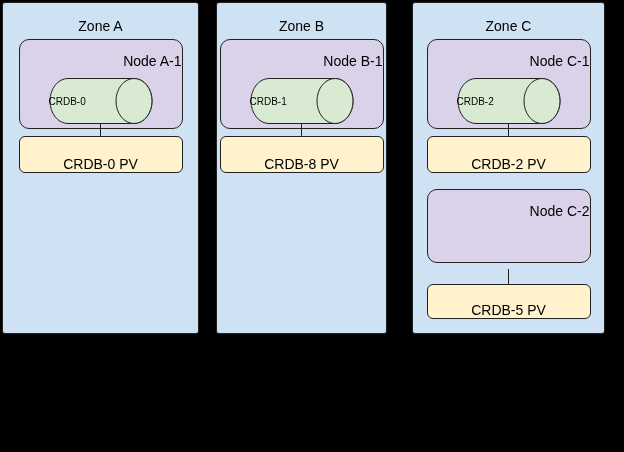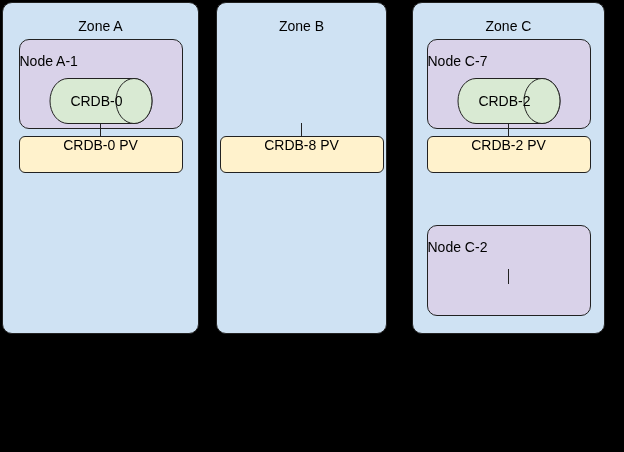--- a/index.html
+++ b/index.html
@@ -11,21 +11,21 @@
     font-family: "Liberation Sans", sans-serif;
     color: var(--text, #000);
     overflow: hidden;
   }
   .zone {
     position: absolute;
     top: 2px;
     height: 332px;
     background: var(--zone_fill, #cfe2f3);
     border: 1.5px solid var(--border, #222);
-    border-radius: 10px;
+    border-radius: 3px;
     box-sizing: border-box;
   }
   .zone-a { left: 2px;   width: 197px; }
   .zone-b { left: 216px; width: 171px; }
   .zone-c { left: 412px; width: 193px; }
   .zone-label {
     text-align: center;
     padding-top: 15px;
     font-size: 14px;
     line-height: 16px;
@@ -35,23 +35,23 @@
     left: 50%;
     transform: translateX(-50%);
     width: 164px;
     background: var(--node_fill, #d9d2e9);
     border: 1px solid var(--border, #222);
     border-radius: 10px;
     box-sizing: border-box;
   }
   .node1   { top: 36px;  height: 90px; }
   .node2-b { top: 183px; height: 90px; }
-  .node2-c { top: 186px; height: 91px; margin-top: 36px; }
+  .node2-c { top: 186px; height: 74px; }
   .node-label {
-    text-align: left;
+    text-align: right;
     padding-top: 13px;
     font-size: 14px;
     line-height: 16px;
   }
   .cylinder {
     position: absolute;
     left: 50%;
     transform: translateX(-50%);
     top: 38px;
     width: 104px;
@@ -63,34 +63,34 @@
     fill: var(--pod_fill, #d9ead3);
     stroke: var(--border, #222);
     stroke-width: 1;
   }
   .cyl-label {
     position: absolute;
     left: 0;
     width: 74px;
     top: 50%;
     transform: translateY(-50%);
-    text-align: right;
-    font-size: 14px;
+    text-align: left;
+    font-size: 10px;
   }
   .pv {
     position: absolute;
     left: 50%;
     transform: translateX(-50%);
     width: 164px;
     background: var(--pv_fill, #fff2cc);
     border: 1px solid var(--border, #222);
     border-radius: 6px;
     box-sizing: border-box;
     display: flex;
-    align-items: flex-start;
+    align-items: flex-end;
     justify-content: center;
     font-size: 14px;
   }
   .pv1 { top: 133px; height: 37px; }
   .pv2 { top: 281px; height: 35px; }
   .connector {
     position: absolute;
     left: 50%;
     width: 1.5px;
     margin-left: -0.75px;
@@ -117,41 +117,54 @@
       </div>
     </div>
     <div class="connector connector1"></div>
     <div class="pv pv1">
       <span>CRDB-0 PV</span>
     </div>
   </div>
 
   <div class="zone zone-b">
     <div class="zone-label">Zone B</div>
+    <div class="node node1">
+      <div class="node-label">Node B-1</div>
+      <div class="cylinder">
+        <svg class="cyl-svg" viewBox="0 0 104 46" preserveAspectRatio="none">
+          <path d="M19,0.5 H85 A18,22.5 0 0 1 85,45.5 H19 A18,22.5 0 0 1 19,0.5 Z"></path>
+          <ellipse cx="85" cy="23" rx="18" ry="22.5"></ellipse>
+        </svg>
+        <span class="cyl-label">CRDB-1</span>
+      </div>
+    </div>
     <div class="connector connector1"></div>
     <div class="pv pv1">
       <span>CRDB-8 PV</span>
     </div>
   </div>
 
   <div class="zone zone-c">
     <div class="zone-label">Zone C</div>
     <div class="node node1">
-      <div class="node-label">Node C-7</div>
+      <div class="node-label">Node C-1</div>
       <div class="cylinder">
         <svg class="cyl-svg" viewBox="0 0 104 46" preserveAspectRatio="none">
           <path d="M19,0.5 H85 A18,22.5 0 0 1 85,45.5 H19 A18,22.5 0 0 1 19,0.5 Z"></path>
           <ellipse cx="85" cy="23" rx="18" ry="22.5"></ellipse>
         </svg>
         <span class="cyl-label">CRDB-2</span>
       </div>
     </div>
     <div class="connector connector1"></div>
     <div class="pv pv1">
       <span>CRDB-2 PV</span>
     </div>
     <div class="node node2-c">
       <div class="node-label">Node C-2</div>
     </div>
     <div class="connector connector2"></div>
+    <div class="pv pv2">
+      <span>CRDB-5 PV</span>
+    </div>
   </div>
 
 </div>
 
 </body></html>

